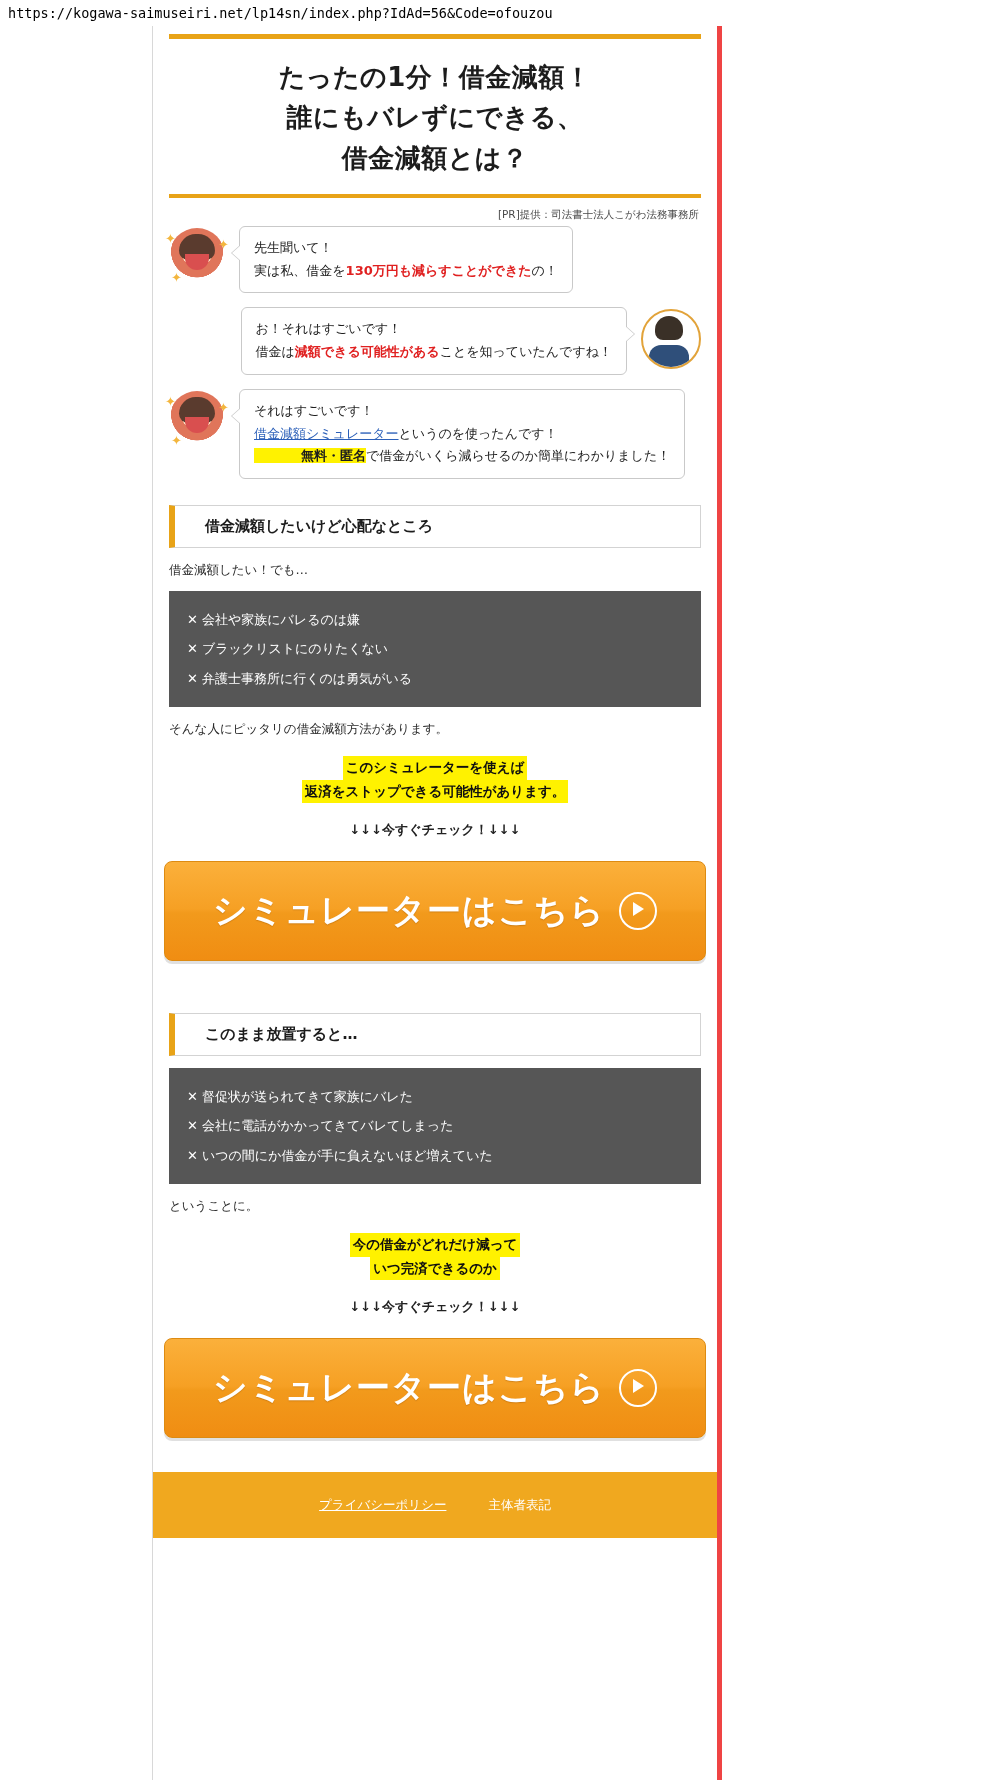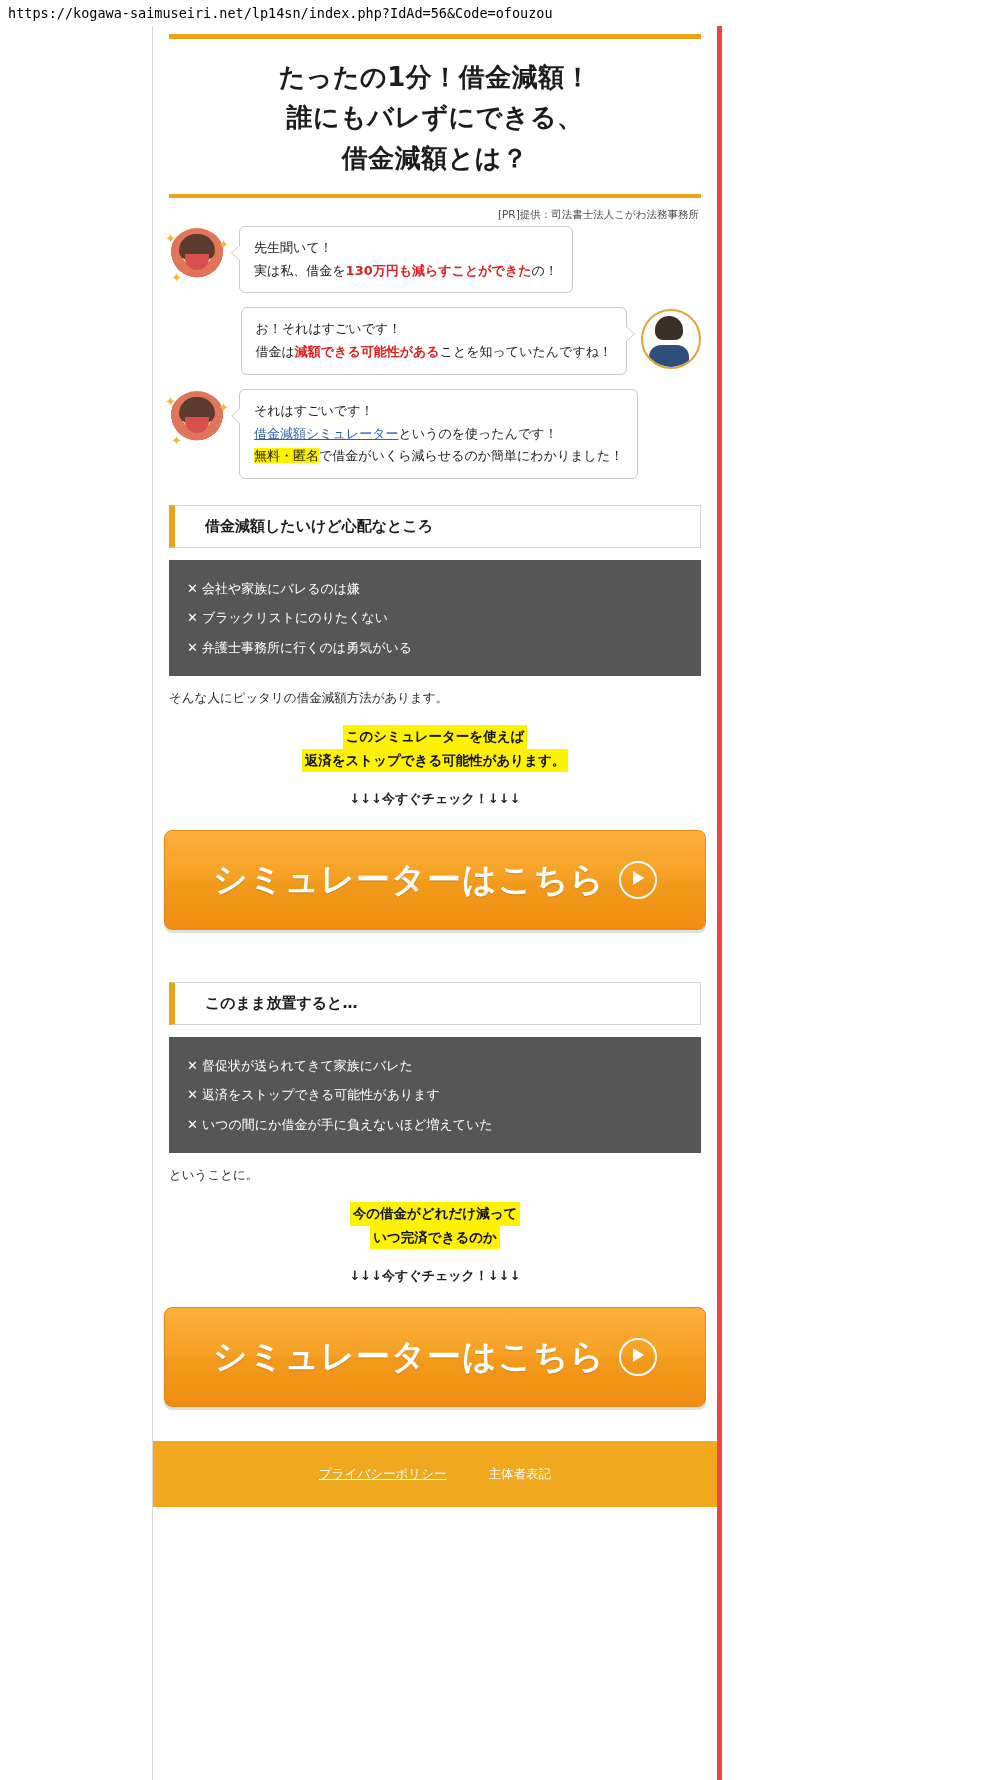--- a/index.html
+++ b/index.html
@@ -175,21 +175,21 @@
     border-width: 8px 0 8px 9px;
     border-color: transparent transparent transparent #c9c9c9;
   }
   .bubble.right::after {
     right: -8px;
     border-width: 8px 0 8px 9px;
     border-color: transparent transparent transparent #ffffff;
   }
   .hl-red { color: #e02020; font-weight: bold; }
   .hl-link { color: #2b5fb8; text-decoration: underline; }
-  .hl-yellow { background: #fff200; font-weight: normal; }
+  .hl-yellow { background: #fff200; font-weight: bold; padding-left: 47px; }
   
   .sec-head {
     margin: 26px 16px 0 16px;
     border: 1px solid #d3d3d3;
     border-left: 6px solid #e8a317;
     padding: 11px 30px;
     font-size: 15px;
     font-weight: bold;
     color: #1c1c1c;
   }
@@ -349,20 +349,21 @@
               <span class="hl-link">借金減額シミュレーター</span><span>というのを使ったんです！</span>
             </div>
             <div>
               <span class="hl-yellow">無料・匿名</span><span>で借金がいくら減らせるのか簡単にわかりました！</span>
             </div>
           </div>
         </div>
       </div>
 
       <div class="sec-head">借金減額したいけど心配なところ</div>
+      <div class="para">借金減額したい！でも…</div>
 
       <div class="darkbox">
         <div class="item">
           <span class="x">✕</span><span>会社や家族にバレるのは嫌</span>
         </div>
         <div class="item">
           <span class="x">✕</span><span>ブラックリストにのりたくない</span>
         </div>
         <div class="item">
           <span class="x">✕</span><span>弁護士事務所に行くのは勇気がいる</span>
@@ -385,21 +386,21 @@
 
       <div class="spacer"></div>
 
       <div class="sec-head">このまま放置すると…</div>
 
       <div class="darkbox">
         <div class="item">
           <span class="x">✕</span><span>督促状が送られてきて家族にバレた</span>
         </div>
         <div class="item">
-          <span class="x">✕</span><span>返済をストップできる可能性があります</span>
+          <span class="x">✕</span><span>会社に電話がかかってきてバレてしまった</span>
         </div>
         <div class="item">
           <span class="x">✕</span><span>いつの間にか借金が手に負えないほど増えていた</span>
         </div>
       </div>
 
       <div class="para">ということに。</div>
 
       <div class="center-block">
         <div><span class="hy">今の借金がどれだけ減って</span></div>

